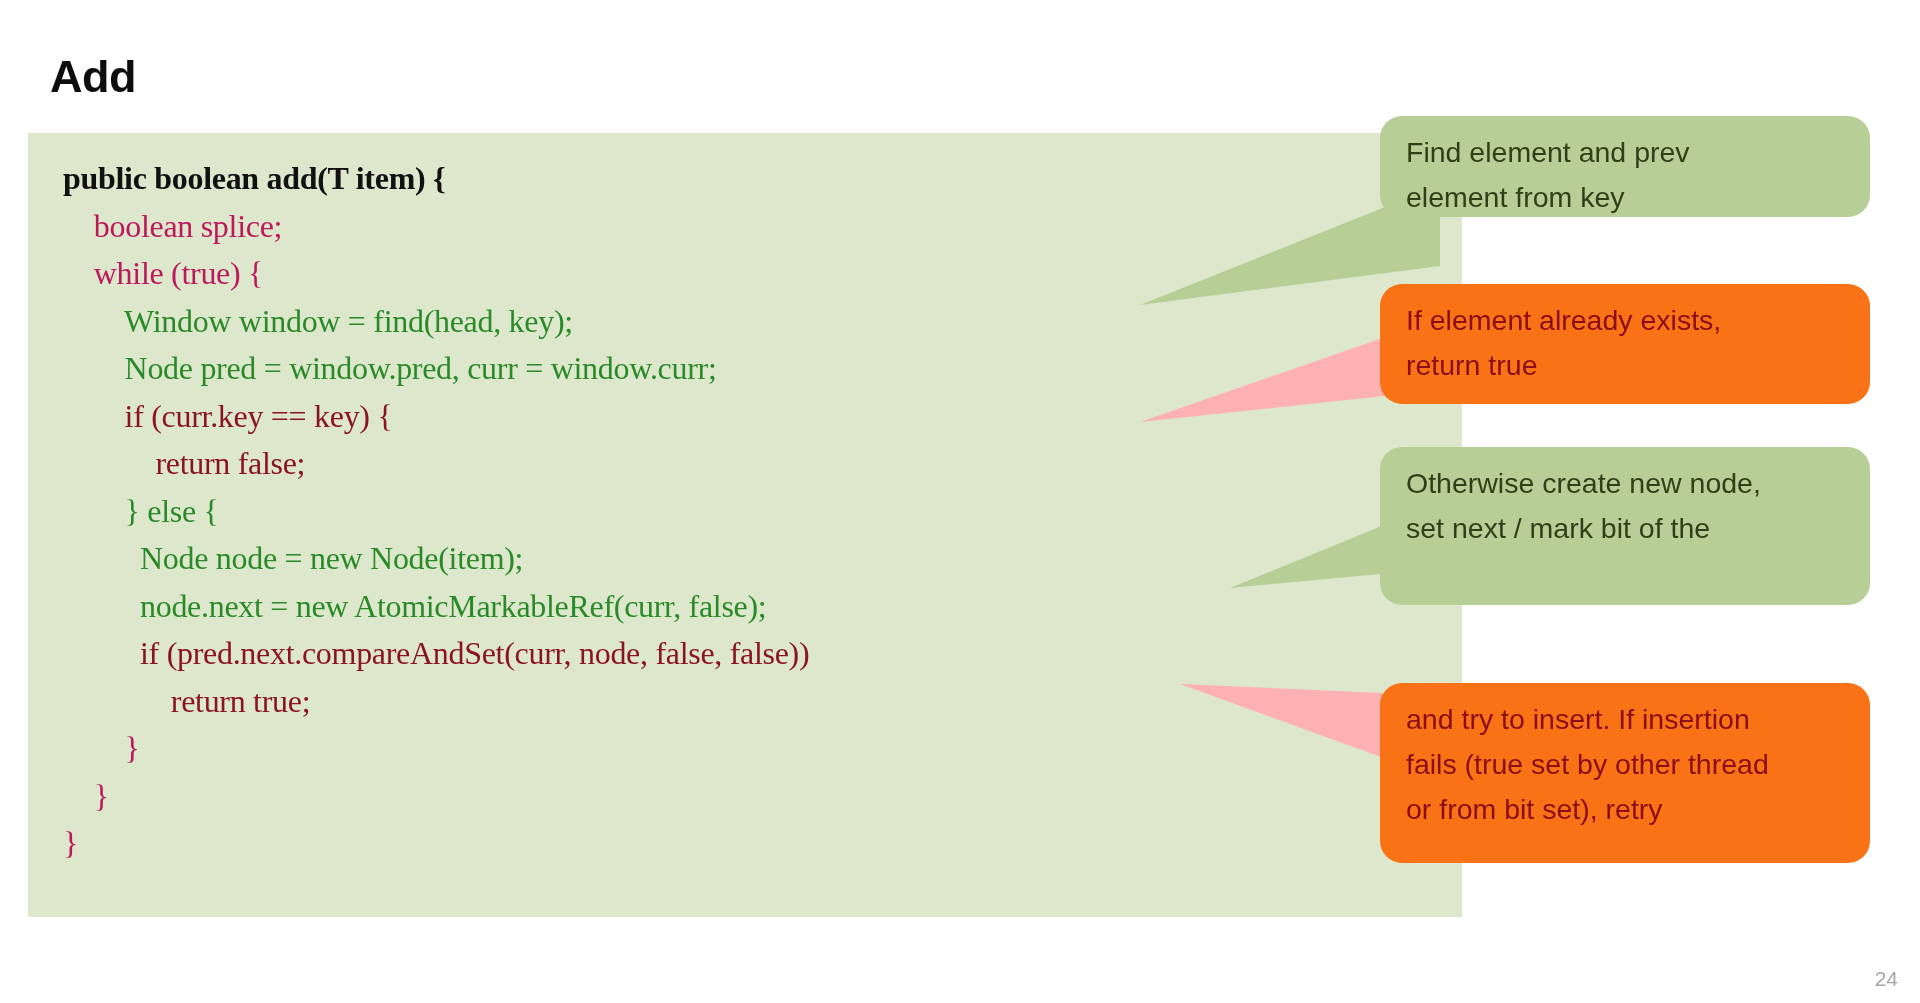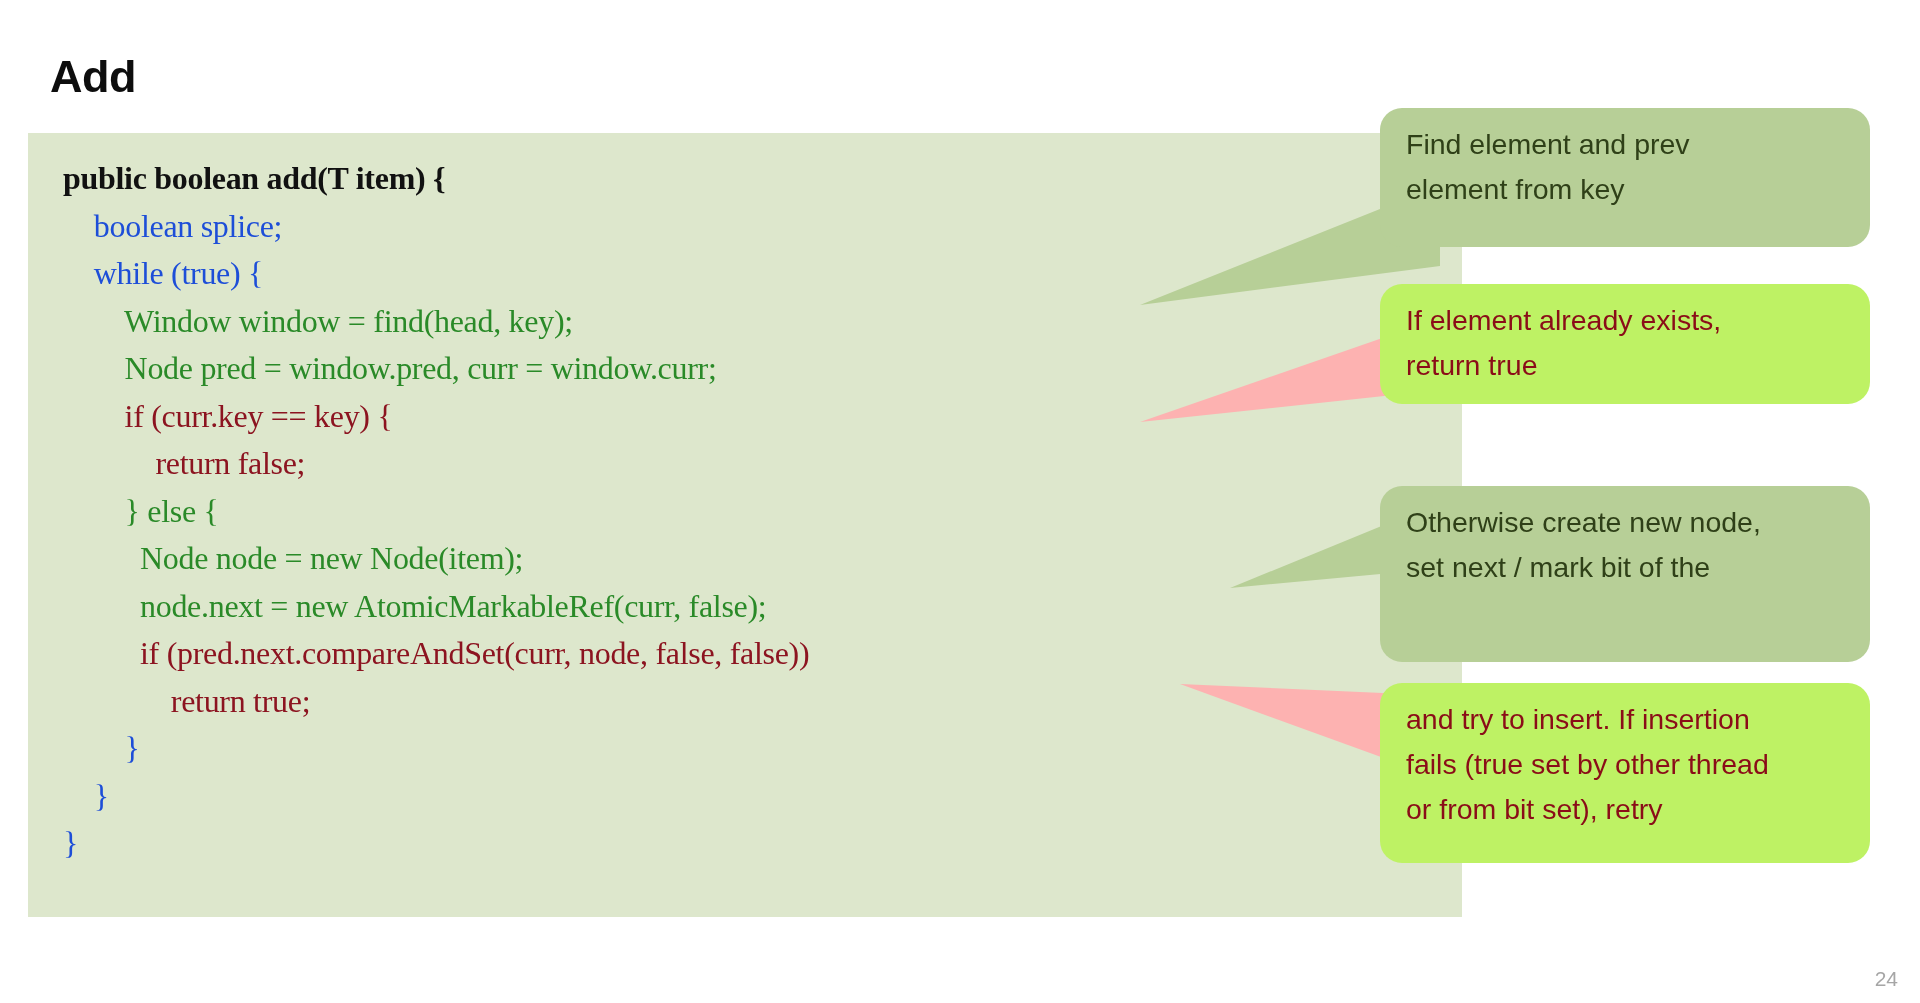--- a/index.html
+++ b/index.html
@@ -45,38 +45,38 @@
     top: 9px;
     margin: 13px;
     font-family: Liberation Serif, serif;
     font-size: 32px;
     line-height: 47.5px;
     white-space: pre;
     color: #111111;
     letter-spacing: -0.3px;
   }
   .code-line { display: block; height: 47.5px; }
-  .tok-plain  { color: #1d4ed8; }
+  .tok-plain  { color: #be185d; }
   .tok-bold   { color: #111111; font-weight: bold; }
   .tok-green  { color: #2a8a28; }
   .tok-red    { color: #8c1420; }
 
   
   .callout {
     position: absolute;
     border-radius: 22px;
     box-sizing: border-box;
     padding: 14px 26px 16px 26px;
     font-family: "Liberation Sans", sans-serif;
     font-size: 28.5px;
     line-height: 45px;
     z-index: 5;
   }
   .callout-green { background: #b7cf97; color: #2f4018; }
-  .callout-pink  { background: #bef264; color: #8a0d18; }
+  .callout-pink  { background: #f97316; color: #8a0d18; }
   .callout-text  { display: block; }
 
   
   .tail-svg {
     position: absolute;
     overflow: visible;
     pointer-events: none;
     z-index: 4;
   }
 
@@ -108,31 +108,31 @@
 </svg>
 
 <svg class="tail-svg" style="left:1230px; top:490px; width:215px; height:110px;" viewBox="0 0 215 110" xmlns="http://www.w3.org/2000/svg">
   <polygon points="215,10 215,78 0,98" fill="#b7cf97"></polygon>
 </svg>
 
 <svg class="tail-svg" style="left:1180px; top:676px; width:270px; height:120px;" viewBox="0 0 270 120" xmlns="http://www.w3.org/2000/svg">
   <polygon points="270,20 270,106 0,8" fill="#fdb2b1"></polygon>
 </svg>
 
-<div class="callout callout-green" style="left:1380px; top:108px; width:490px; height:139px;">
+<div class="callout callout-green" style="left:1380px; top:116px; width:490px; height:101px;">
   <span class="callout-text">Find element and prev</span>
   <span class="callout-text">element from key</span>
 </div>
 
 <div class="callout callout-pink" style="left:1380px; top:284px; width:490px; height:120px;">
   <span class="callout-text">If element already exists,</span>
   <span class="callout-text">return true</span>
 </div>
 
-<div class="callout callout-green" style="left:1380px; top:447px; width:490px; height:176px;margin-top:39px;">
+<div class="callout callout-green" style="left:1380px; top:447px; width:490px; height:158px;">
   <span class="callout-text">Otherwise create new node,</span>
   <span class="callout-text">set next / mark bit of the</span>
 </div>
 
 <div class="callout callout-pink" style="left:1380px; top:683px; width:490px; height:180px;">
   <span class="callout-text">and try to insert. If insertion</span>
   <span class="callout-text">fails (true set by other thread</span>
   <span class="callout-text">or from bit set), retry</span>
 </div>
 

